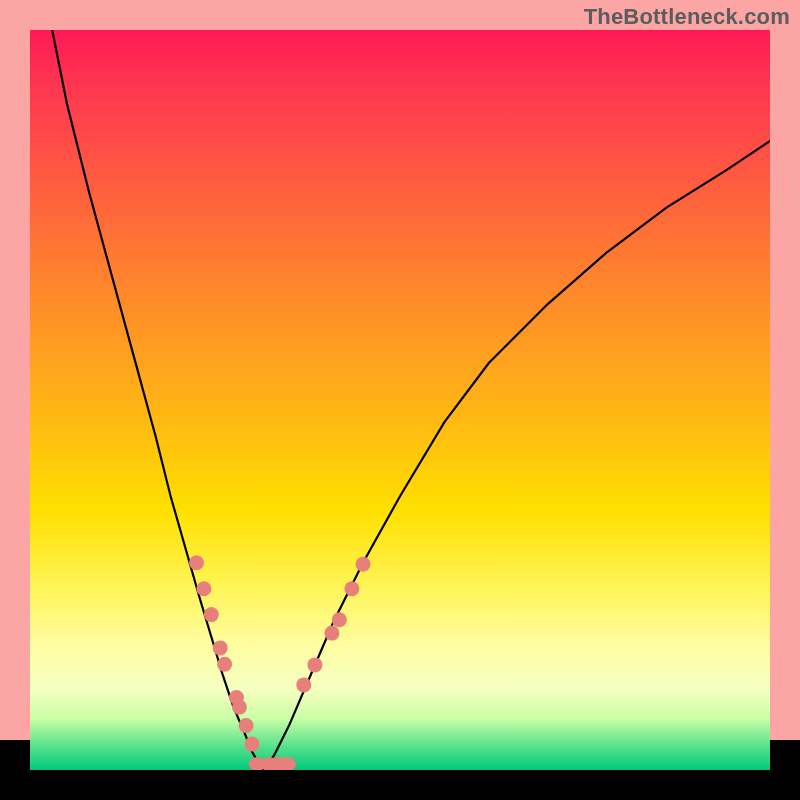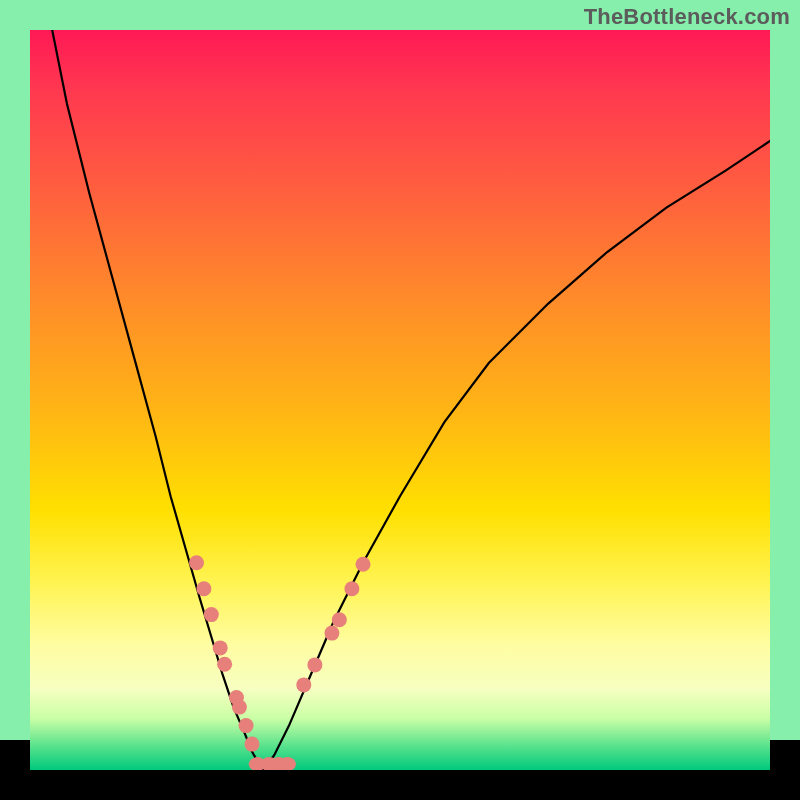--- a/index.html
+++ b/index.html
@@ -1,21 +1,21 @@
 <!DOCTYPE html>
 <html><head>
 <meta charset="utf-8">
 <style>
   * { margin: 0; padding: 0; box-sizing: border-box; }
   html, body { width: 800px; height: 800px; overflow: hidden; background: #000; }
   .frame {
     position: relative;
     width: 800px;
     height: 740px;
-    background: #86efac;
+    background: #fca5a5;
   }
   .watermark {
     position: absolute;
     top: 4px;
     right: 10px;
     font-family: Arial, Helvetica, sans-serif;
     font-size: 22px;
     font-weight: 600;
     color: #5c5c5c;
     letter-spacing: 0.2px;

